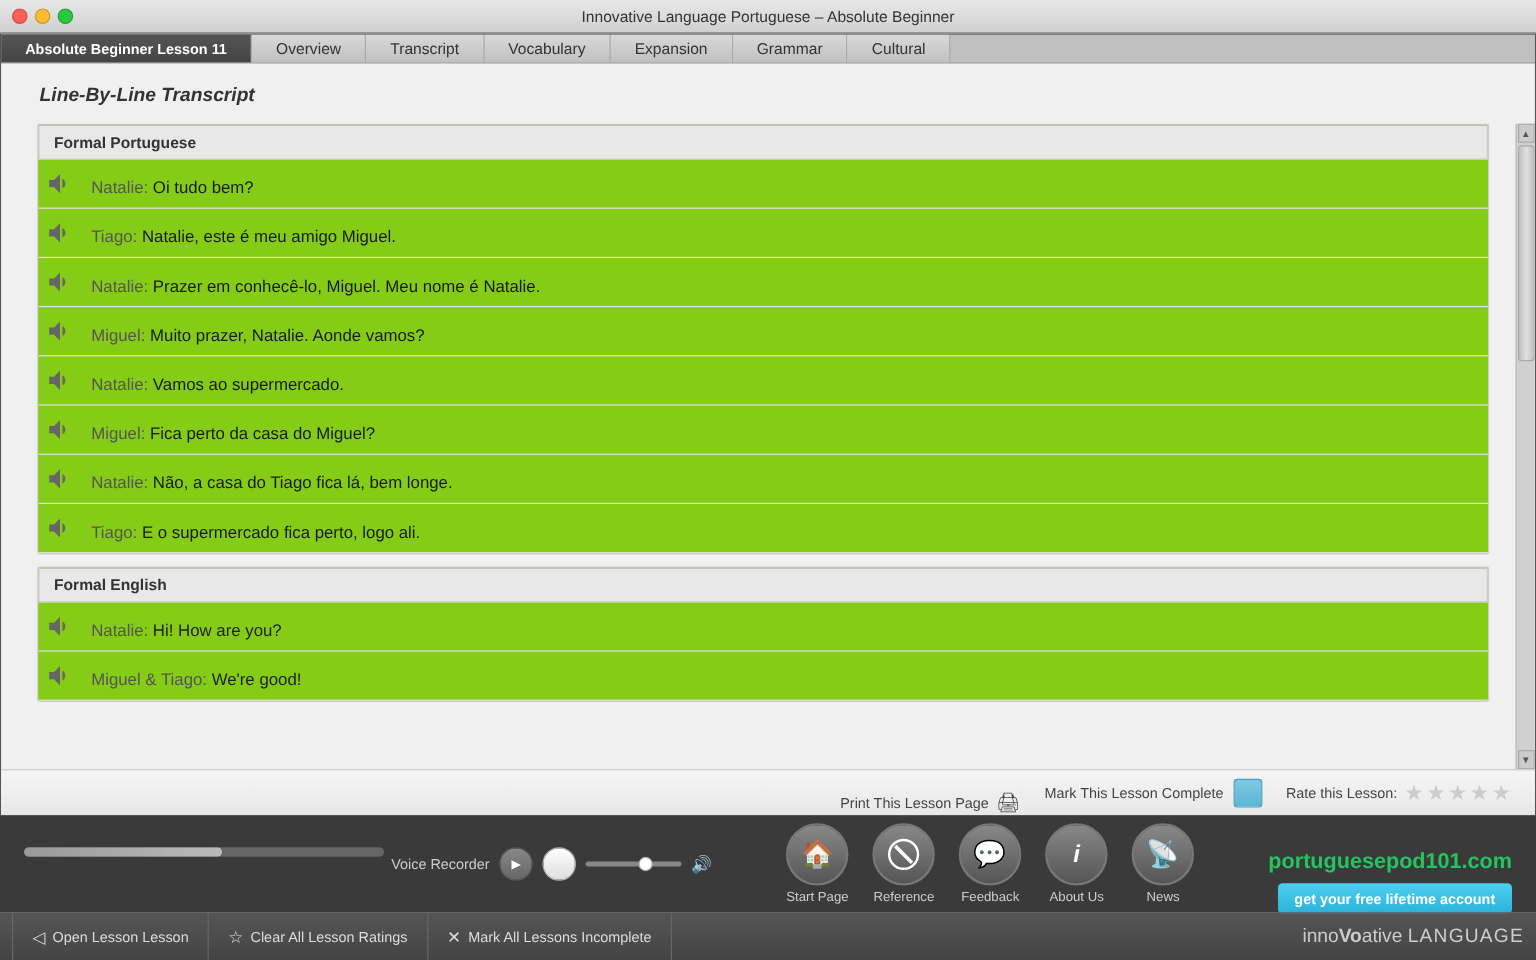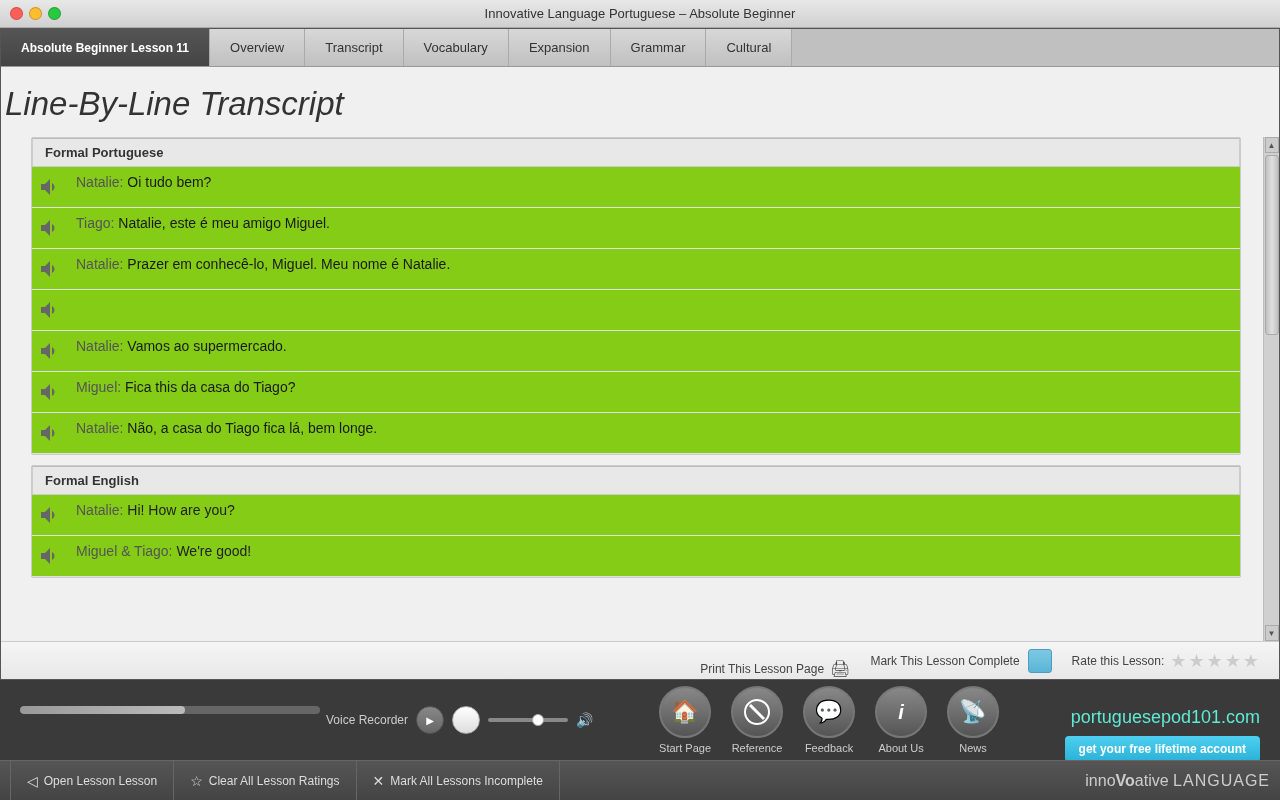--- a/index.html
+++ b/index.html
@@ -53,21 +53,21 @@
       flex-direction: column;
       border: 1px solid #555;
       margin: 0;
     }
 
     
     .tab-bar {
       display: flex;
       background: #c0c0c0;
       border-bottom: 1px solid #999;
-      height: 38px;
+      height: 24px;
     }
     .tab {
       display: flex;
       align-items: center;
       justify-content: center;
       padding: 0 20px;
       font-size: 13px;
       color: #333;
       cursor: pointer;
       border-right: 1px solid #aaa;
@@ -84,25 +84,25 @@
     .content-area {
       flex: 1;
       background: #f0f0f0;
       display: flex;
       flex-direction: column;
       overflow: hidden;
       position: relative;
     }
 
     .page-title {
-      font-size: 33px;
+      font-size: 16px;
       font-style: italic;
       color: #333;
-      padding: 18px 4px 14px;
-      font-weight: normal;
+      padding: 18px 32px 14px;
+      font-weight: bold;
     }
 
     .transcript-container {
       flex: 1;
       overflow: hidden;
       display: flex;
       flex-direction: column;
       position: relative;
     }
 
@@ -152,21 +152,21 @@
       border-top: 1px solid #bbb;
       padding: 6px 12px;
       font-weight: bold;
       font-size: 13px;
       color: #333;
       margin: 0 -0px;
     }
 
     .transcript-row {
       display: flex;
-      align-items: flex-start;
+      align-items: flex-end;
       padding: 6px 4px;
       border-bottom: 1px solid #e0e0e0;
       gap: 12px;
     }
 
     .speaker-icon {
       width: 28px;
       height: 28px;
       flex-shrink: 0;
       display: flex;
@@ -378,23 +378,23 @@
 
     
     .branding {
       display: flex;
       flex-direction: column;
       align-items: flex-end;
       gap: 8px;
     }
 
     .brand-name {
-      color: #5eead4;
+      color: #22c55e;
       font-size: 18px;
-      font-weight: normal;
+      font-weight: bold;
       margin-top: 28px;
     }
 
     .brand-cta {
       background: linear-gradient(to bottom, #4dd0f0, #2ab0d8);
       color: #fff;
       font-size: 12px;
       padding: 6px 14px;
       border-radius: 4px;
       cursor: pointer;
@@ -540,55 +540,68 @@
               <span class="speaker-name">Natalie: </span><span class="portuguese">Prazer em conhecê-lo, Miguel. Meu nome é Natalie.</span>
             </div>
           </div>
 
           <div class="transcript-row">
             <div class="speaker-icon">
               <svg class="speaker-svg" viewBox="0 0 24 24" fill="#666">
                 <path d="M3 9v6h4l5 5V4L7 9H3zm13.5 3c0-1.77-1.02-3.29-2.5-4.03v8.05c1.48-.73 2.5-2.25 2.5-4.02z"></path>
               </svg>
             </div>
+            <div class="transcript-text">
+              <span class="speaker-name">Miguel: </span><span class="portuguese">Muito prazer, Natalie. Aonde vamos?</span>
+            </div>
           </div>
 
           <div class="transcript-row">
             <div class="speaker-icon">
               <svg class="speaker-svg" viewBox="0 0 24 24" fill="#666">
                 <path d="M3 9v6h4l5 5V4L7 9H3zm13.5 3c0-1.77-1.02-3.29-2.5-4.03v8.05c1.48-.73 2.5-2.25 2.5-4.02z"></path>
               </svg>
             </div>
             <div class="transcript-text">
               <span class="speaker-name">Natalie: </span><span class="portuguese">Vamos ao supermercado.</span>
             </div>
           </div>
 
           <div class="transcript-row">
             <div class="speaker-icon">
               <svg class="speaker-svg" viewBox="0 0 24 24" fill="#666">
                 <path d="M3 9v6h4l5 5V4L7 9H3zm13.5 3c0-1.77-1.02-3.29-2.5-4.03v8.05c1.48-.73 2.5-2.25 2.5-4.02z"></path>
               </svg>
             </div>
             <div class="transcript-text">
-              <span class="speaker-name">Miguel: </span><span class="portuguese">Fica this da casa do Tiago?</span>
+              <span class="speaker-name">Miguel: </span><span class="portuguese">Fica perto da casa do Miguel?</span>
             </div>
           </div>
 
           <div class="transcript-row">
             <div class="speaker-icon">
               <svg class="speaker-svg" viewBox="0 0 24 24" fill="#666">
                 <path d="M3 9v6h4l5 5V4L7 9H3zm13.5 3c0-1.77-1.02-3.29-2.5-4.03v8.05c1.48-.73 2.5-2.25 2.5-4.02z"></path>
               </svg>
             </div>
             <div class="transcript-text">
               <span class="speaker-name">Natalie: </span><span class="portuguese">Não, a casa do Tiago fica lá, bem longe.</span>
             </div>
           </div>
 
+          <div class="transcript-row">
+            <div class="speaker-icon">
+              <svg class="speaker-svg" viewBox="0 0 24 24" fill="#666">
+                <path d="M3 9v6h4l5 5V4L7 9H3zm13.5 3c0-1.77-1.02-3.29-2.5-4.03v8.05c1.48-.73 2.5-2.25 2.5-4.02z"></path>
+              </svg>
+            </div>
+            <div class="transcript-text">
+              <span class="speaker-name">Tiago: </span><span class="portuguese">E o supermercado fica perto, logo ali.</span>
+            </div>
+          </div>
         </div>
 
         <div class="transcript-box">
           <div class="section-header">Formal English</div>
 
           <div class="transcript-row">
             <div class="speaker-icon">
               <svg class="speaker-svg" viewBox="0 0 24 24" fill="#666">
                 <path d="M3 9v6h4l5 5V4L7 9H3zm13.5 3c0-1.77-1.02-3.29-2.5-4.03v8.05c1.48-.73 2.5-2.25 2.5-4.02z"></path>
               </svg>

